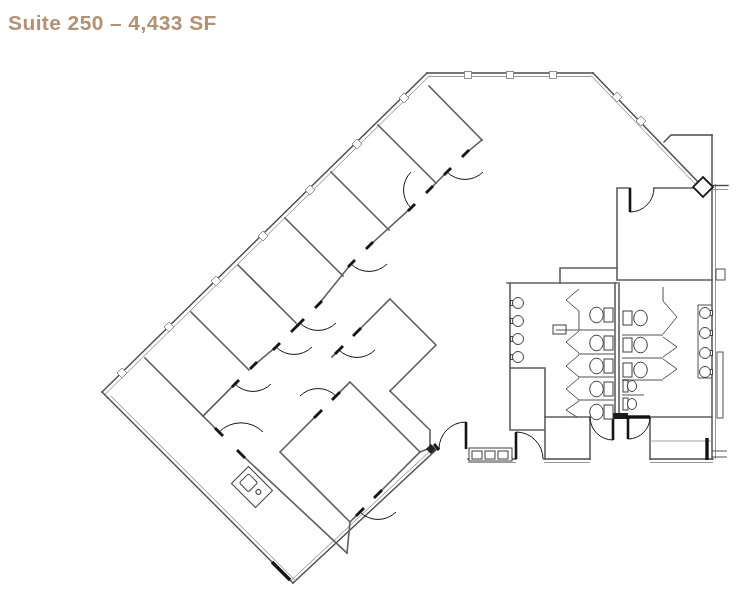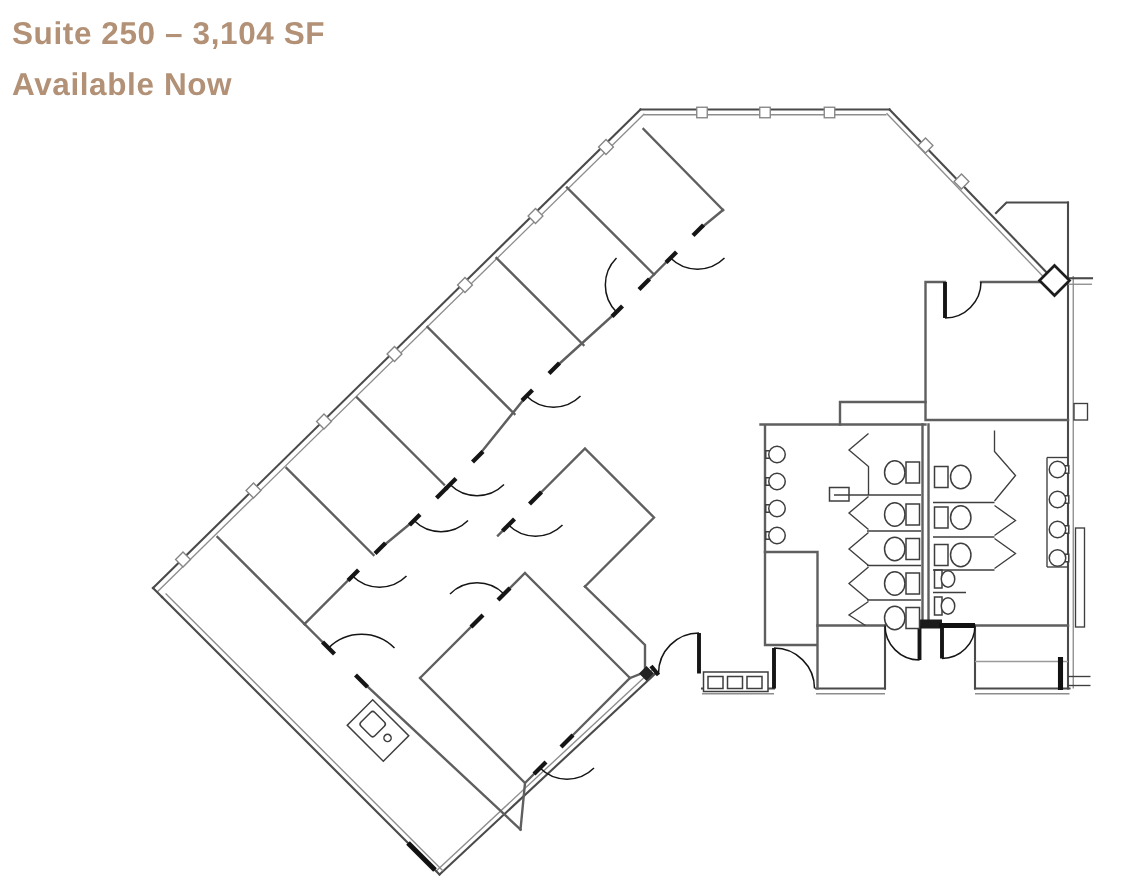--- a/index.html
+++ b/index.html
@@ -29,22 +29,21 @@
   .col{fill:#fff;stroke:#1d1d1d;stroke-width:1.8;}
   .colS{fill:#222;stroke:none;}
   .dark{stroke:#111;stroke-width:3.4;fill:none;}
 </style>
 </head>
 <body>
 
 <div id="stage">
 
   <div id="titleblock">
-    <div class="line">Suite 250 – 3,104 SF</div>
-    <div class="line">Available Now</div>
+    <div class="line">Suite 250 – 4,433 SF</div>
   </div>
 
   <svg class="plan" width="756" height="595" viewBox="0 0 756 595">
 
     <g>
 
       <line class="we" x1="427" y1="73" x2="102" y2="392"></line>
       <line class="we2" x1="429.6" y1="75.8" x2="104.6" y2="394.8"></line>
 
       <line class="we" x1="427" y1="73" x2="593" y2="73"></line>

